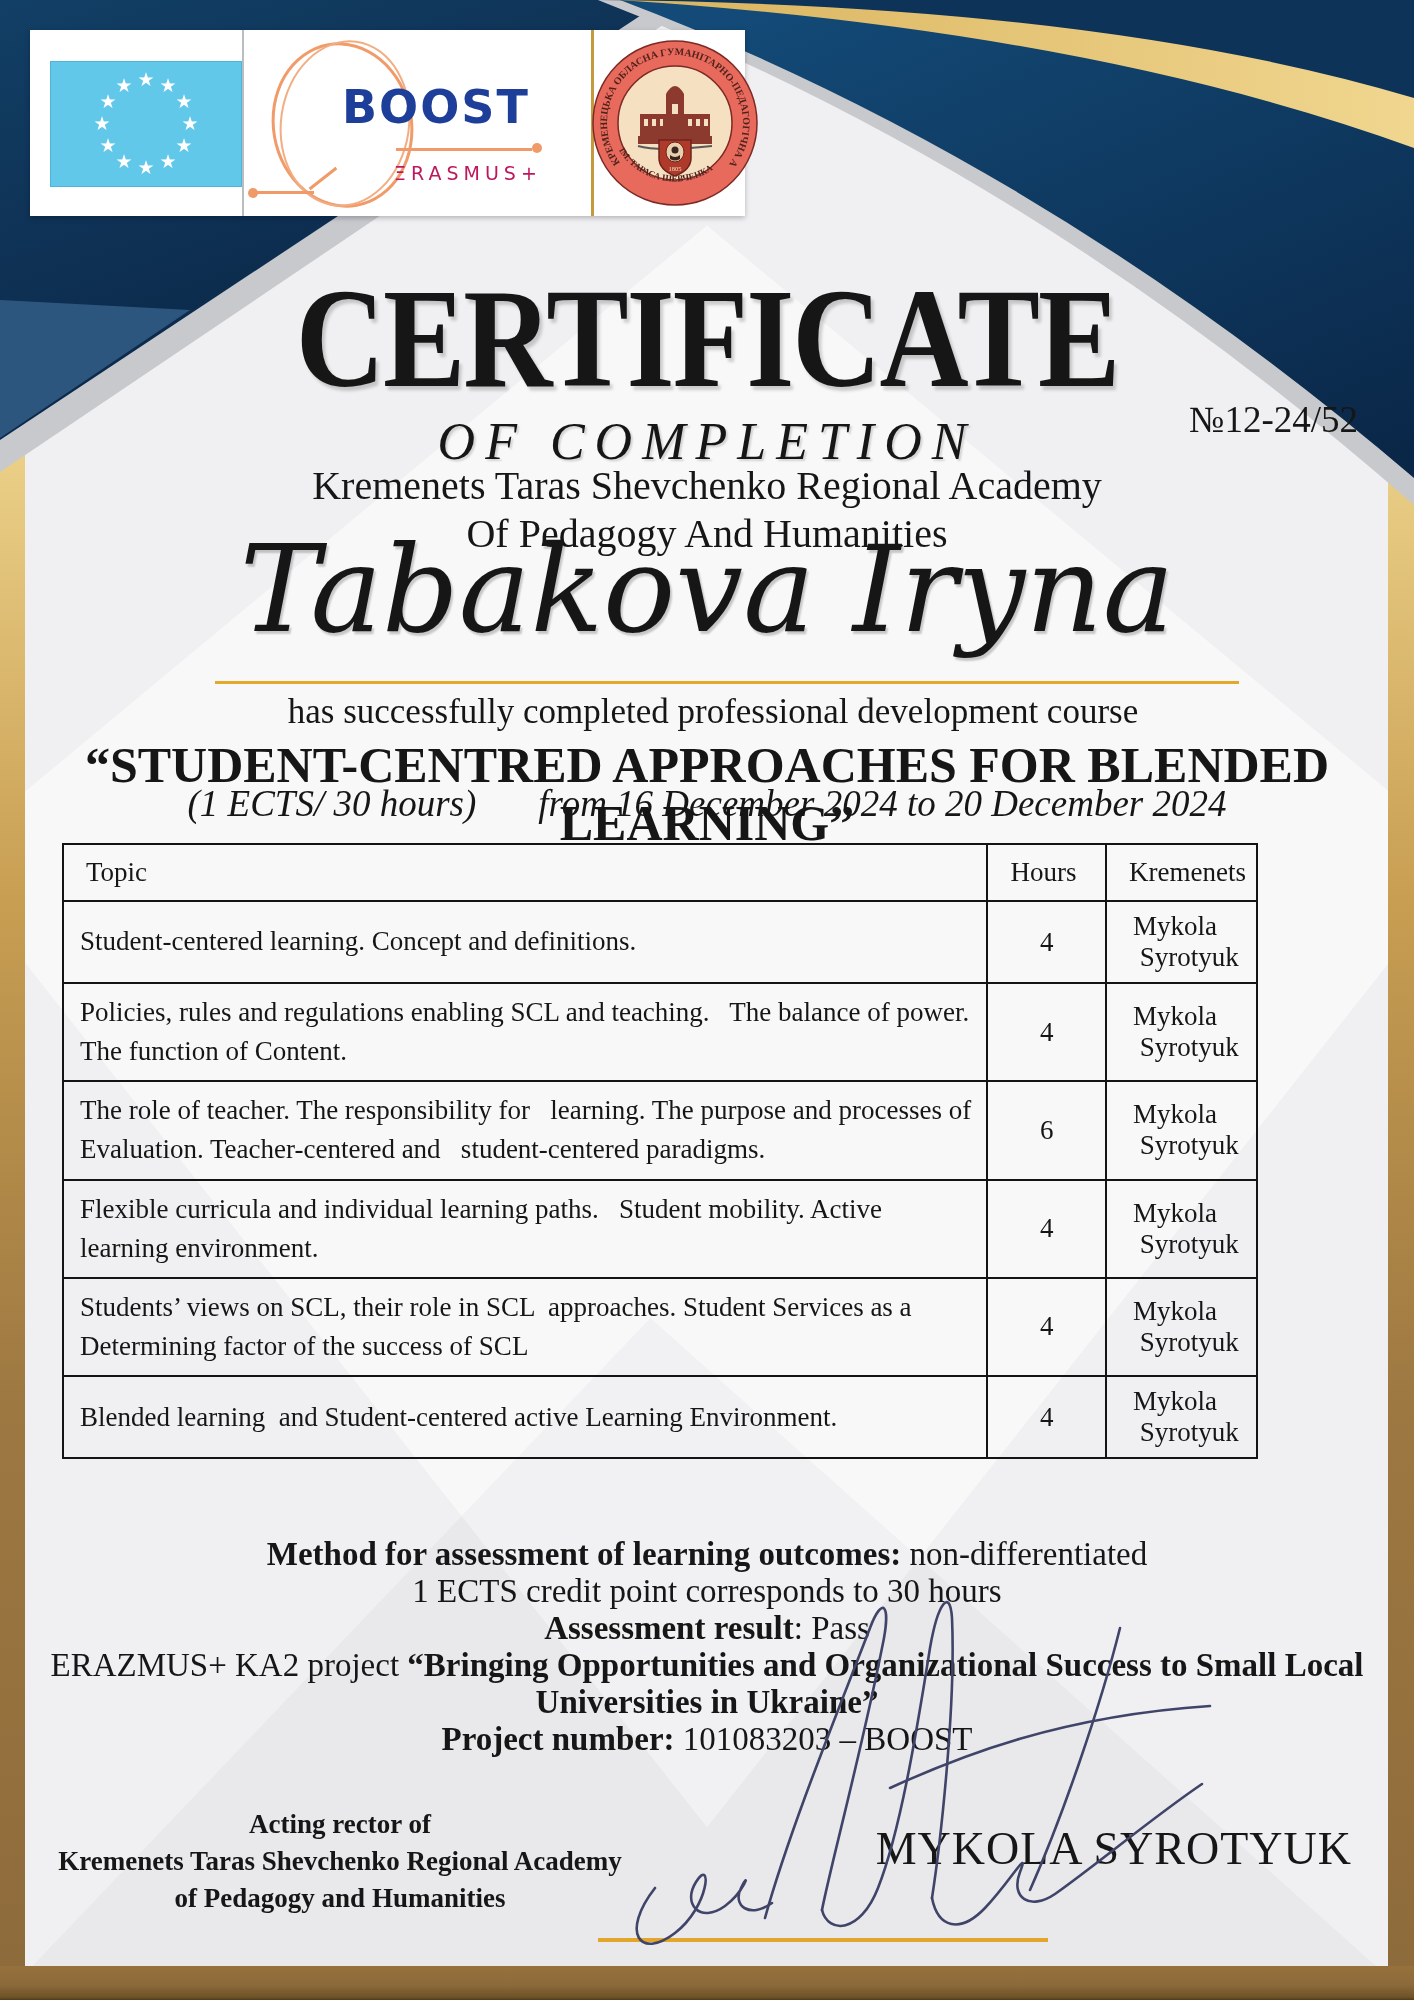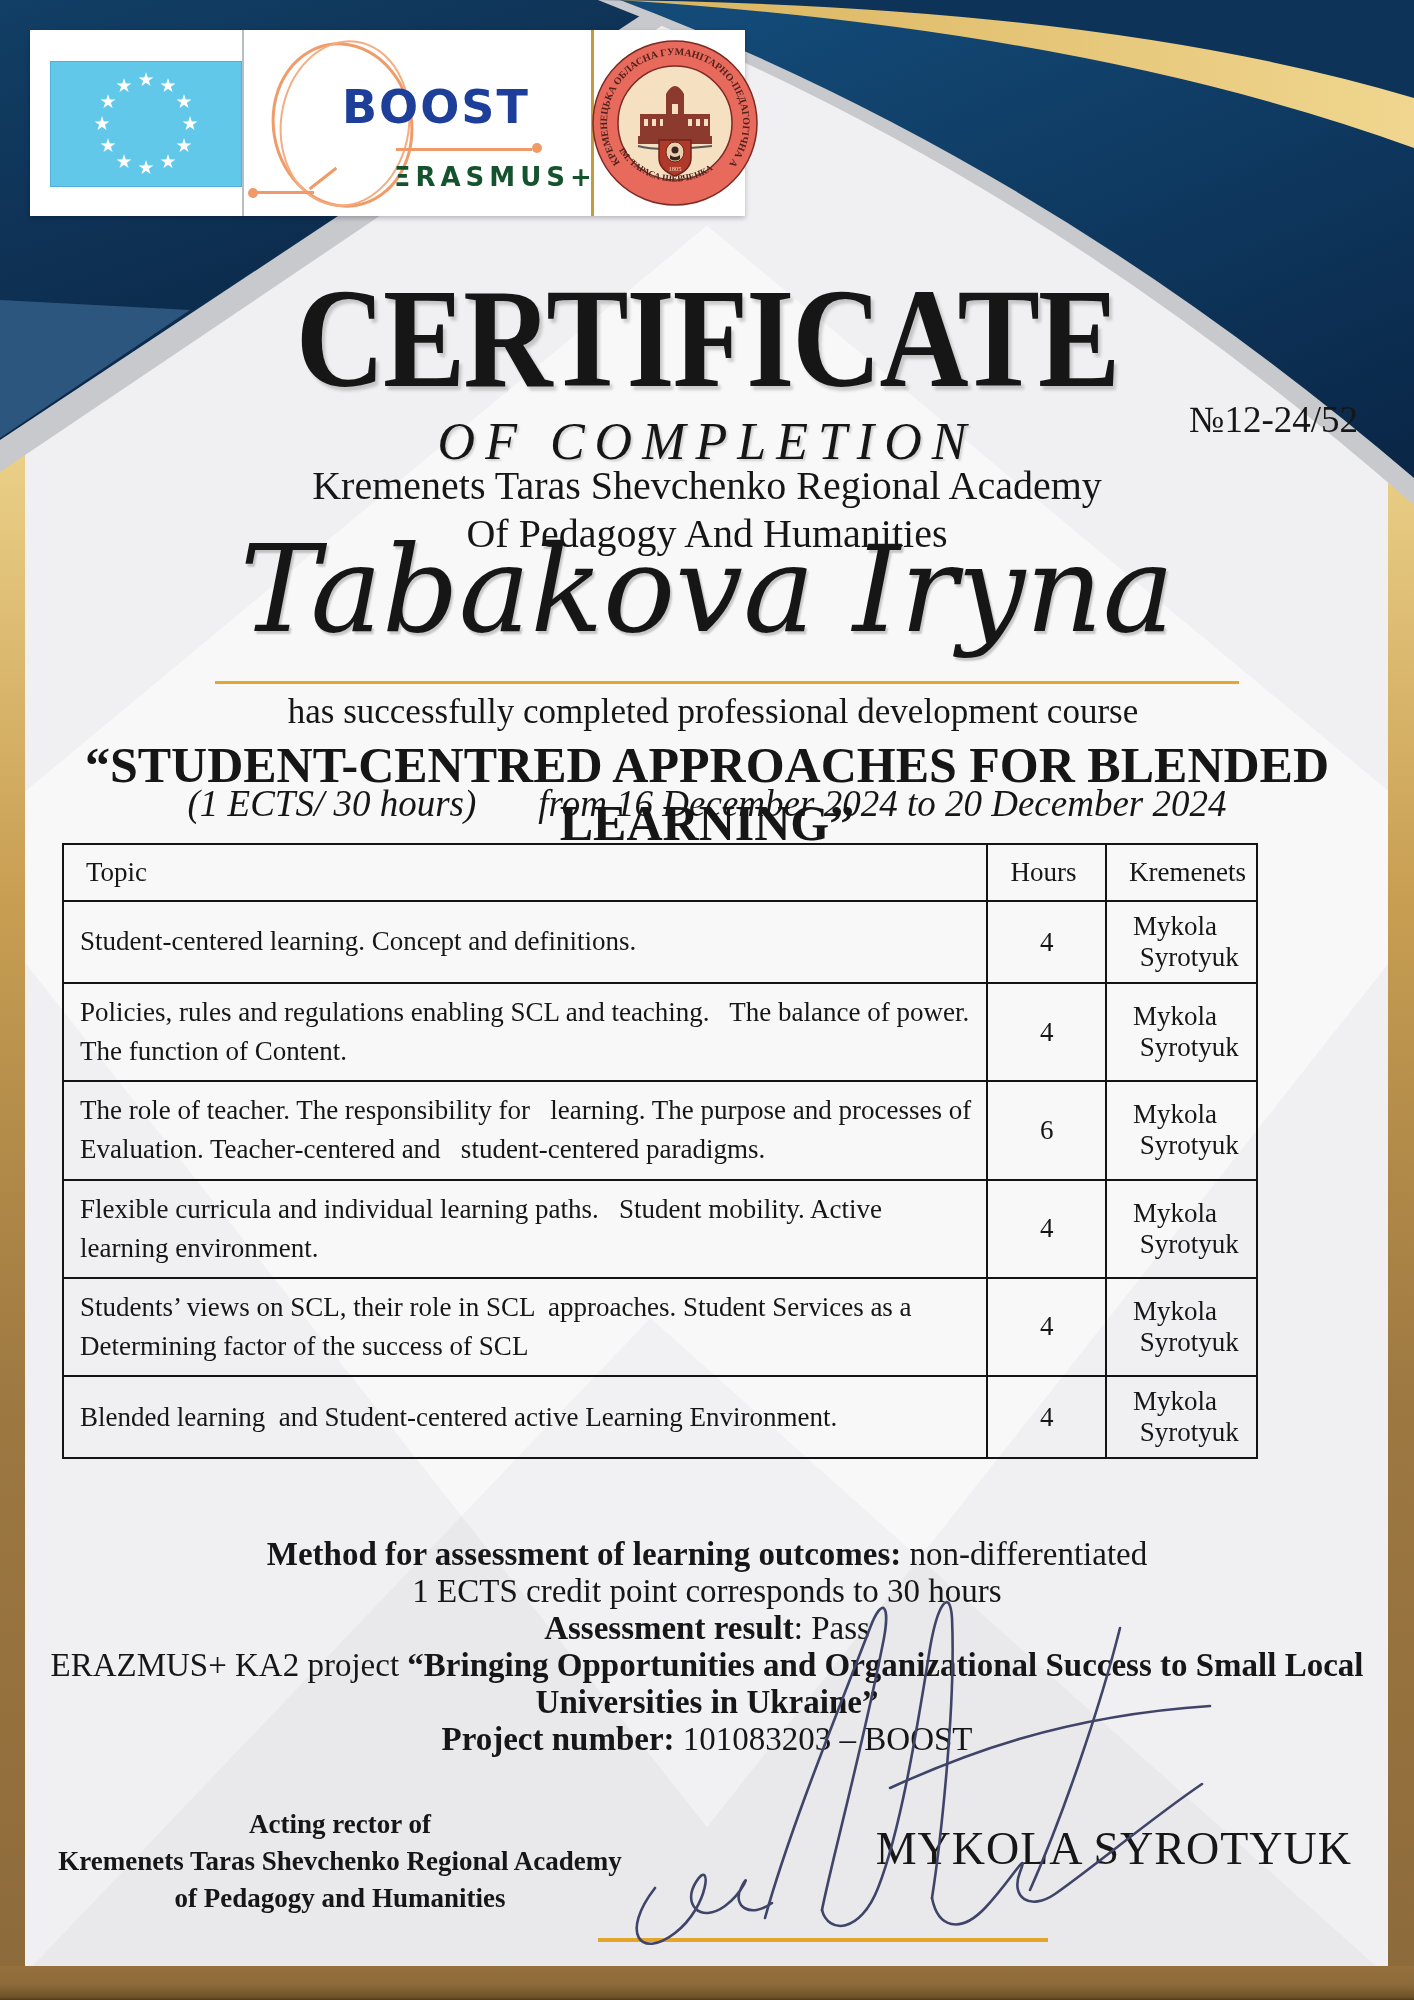--- a/index.html
+++ b/index.html
@@ -35,21 +35,21 @@
   .card-seal{width:164px;}
 
   .eu-flag{position:absolute;left:20px;top:31px;width:190px;height:124px;background:#62c8ea;border:1px solid #4fb4d8;}
   .eu-star{position:absolute;width:20px;height:20px;font-size:19px;line-height:20px;text-align:center;color:#ffffff;}
 
   .boost-ellipse1{position:absolute;left:28px;top:12px;width:135px;height:160px;border:3px solid #f09b69;border-radius:50%;transform:rotate(-10deg);}
   .boost-ellipse2{position:absolute;left:36px;top:10px;width:126px;height:163px;border:2px solid #f3ad82;border-radius:50%;transform:rotate(8deg);}
   .boost-word{position:absolute;left:98px;top:50px;font-family:"DejaVu Sans",sans-serif;font-weight:700;font-size:46px;color:#1d3e99;letter-spacing:2px;}
   .boost-line-top{position:absolute;left:152px;top:118px;width:136px;height:3px;background:#ef9a68;}
   .boost-dot-a{position:absolute;left:288px;top:113px;width:10px;height:10px;border-radius:50%;background:#ef9a68;}
-  .boost-sub{position:absolute;left:150px;top:132px;font-family:"DejaVu Sans",sans-serif;font-weight:700;font-size:26px;color:#14532d;letter-spacing:5px;}
+  .boost-sub{position:absolute;left:150px;top:132px;font-family:"DejaVu Sans",sans-serif;font-weight:400;font-size:19px;color:#be185d;letter-spacing:5px;}
   .boost-dot-b{position:absolute;left:4px;top:158px;width:10px;height:10px;border-radius:50%;background:#ef9a68;}
   .boost-line-bot{position:absolute;left:12px;top:161px;width:58px;height:3px;background:#ef9a68;}
   .boost-line-diag{position:absolute;left:62px;top:147px;width:34px;height:3px;background:#ef9a68;transform:rotate(-38deg);}
 
   
   .content{z-index:5;}
   .cert-title{left:0;right:0;top:268px;text-align:center;font-size:126px;font-weight:bold;letter-spacing:-2px;line-height:1;
     transform:scale(.98,1.12);transform-origin:50% 0;text-shadow:3px 4px 3px rgba(0,0,0,.18);}
   .cert-sub{left:0;right:0;top:412px;text-align:center;font-style:italic;font-size:52px;letter-spacing:10px;text-shadow:2px 2px 2px rgba(0,0,0,.15);}
   .cert-no{right:56px;top:398px;font-size:37px;}

